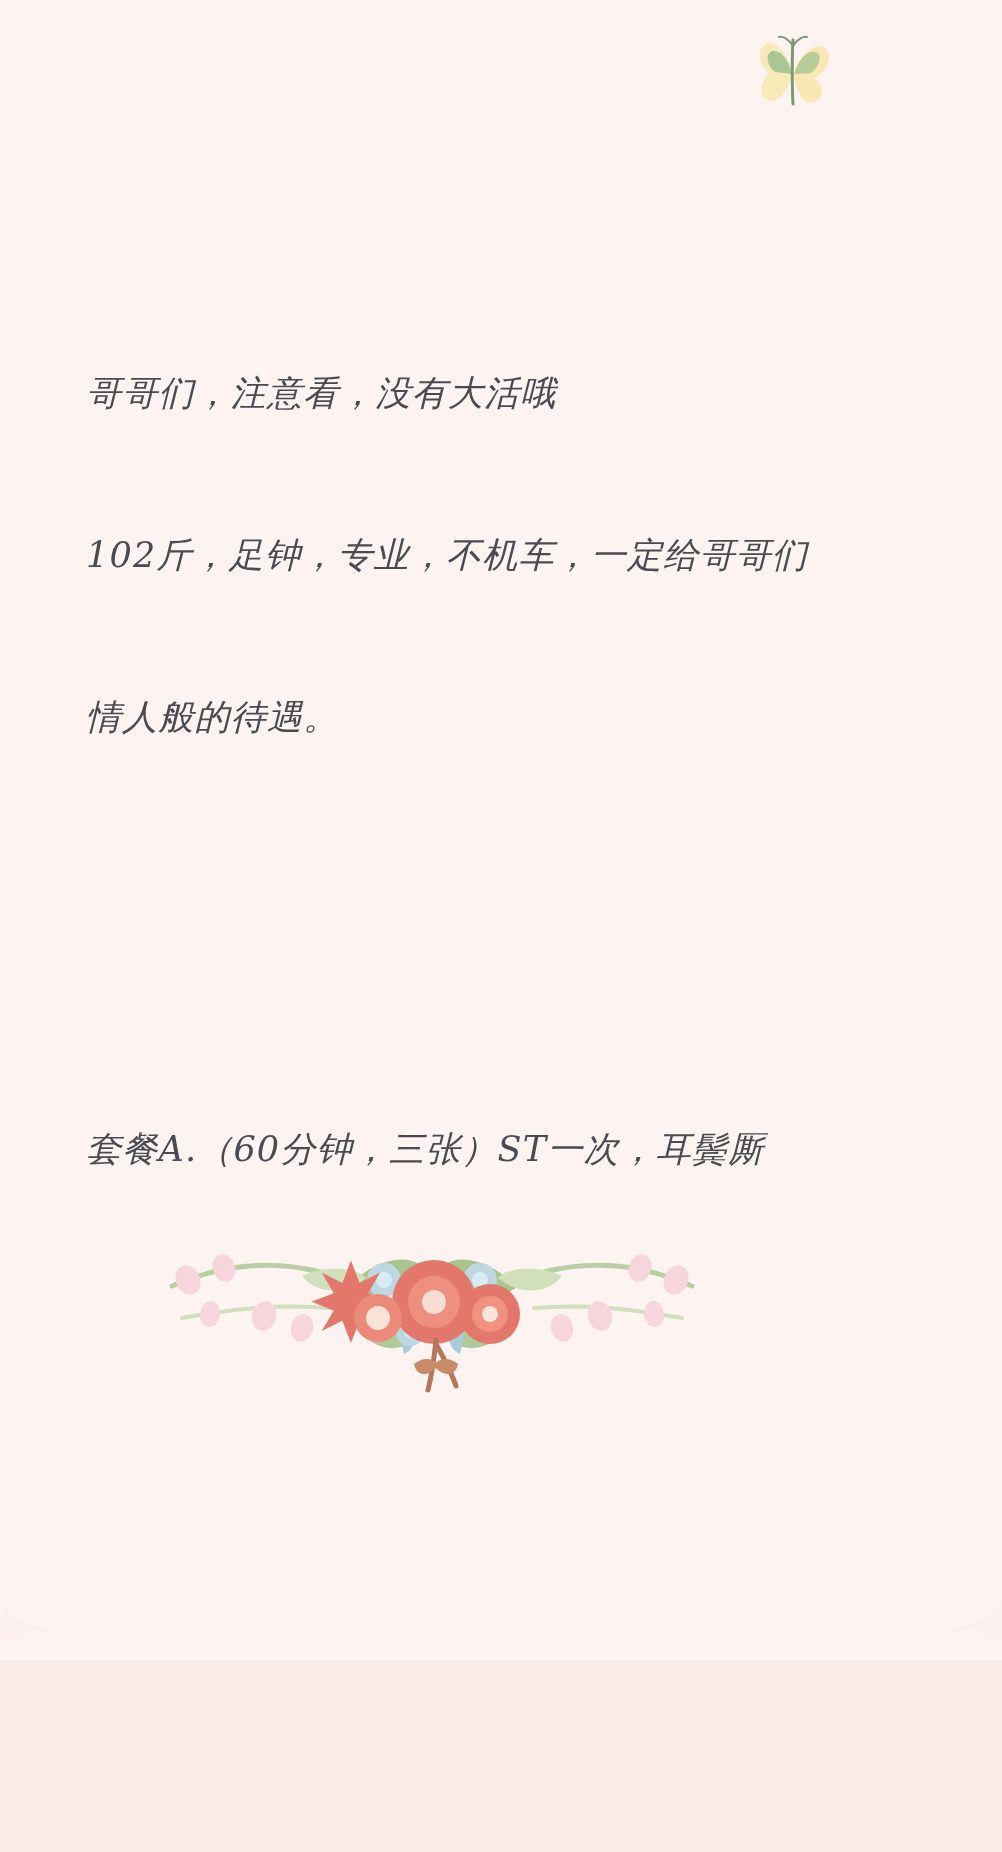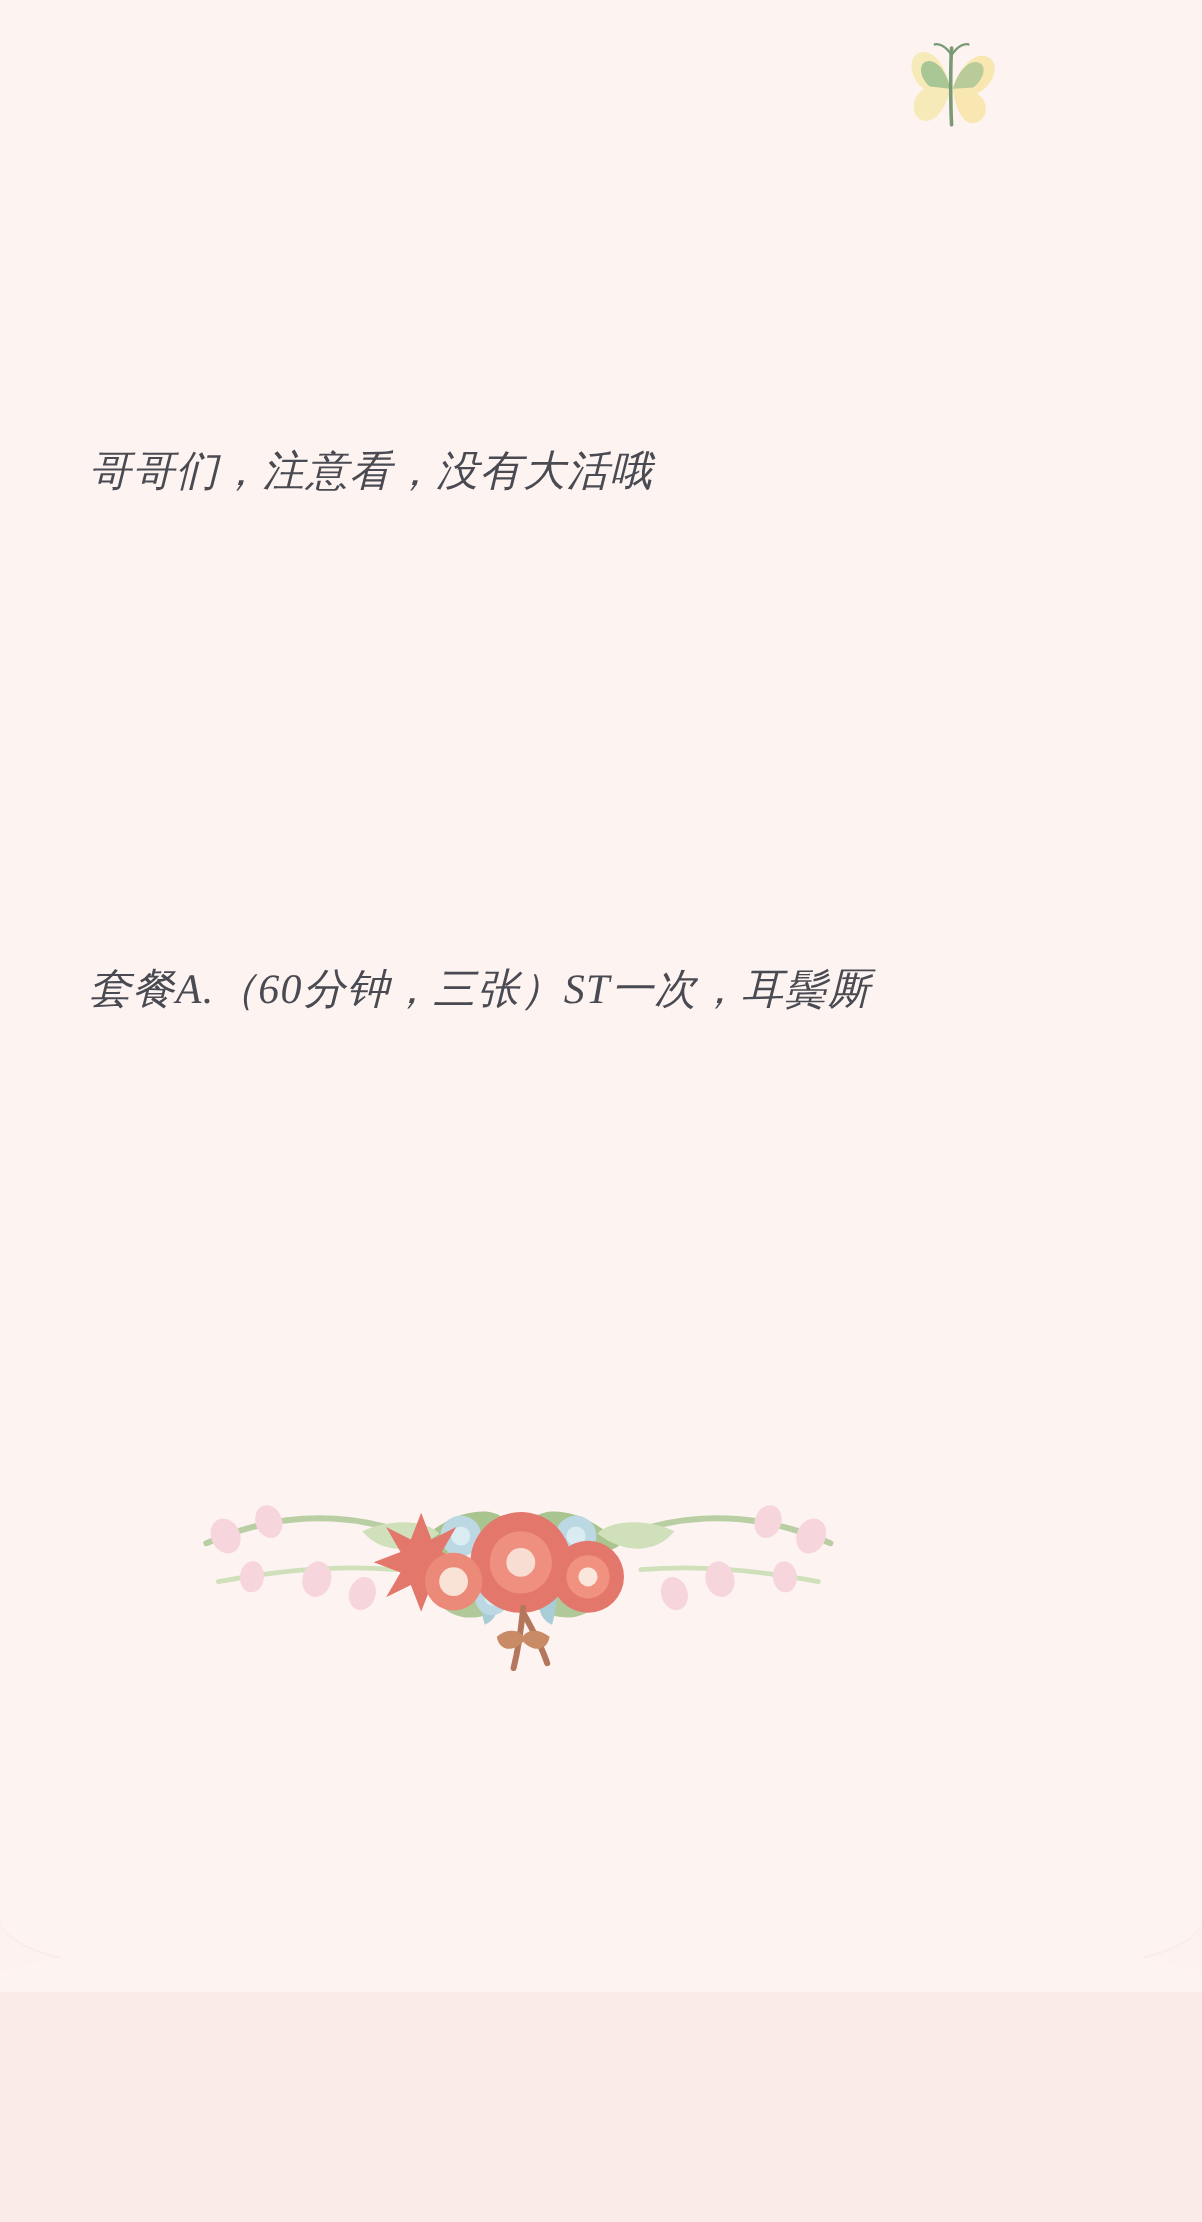--- a/index.html
+++ b/index.html
@@ -72,22 +72,21 @@
     color: #4a4a52;
     font-size: 35px;
     line-height: 54px;
     letter-spacing: 1.2px;
     font-family: "DejaVu Serif", serif;
     font-style: italic;
     font-weight: 500;
     white-space: pre-wrap;
   }
   .para {
-    margin: 0 0 0 0;
-    font-family: Liberation Serif, serif;
+    margin: 0 0 0 12px;
   }
   .para.gap {
     margin-top: 52px;
   }
   .line {
     display: block;
   }
 
   
   .floral {
@@ -116,20 +115,22 @@
       <path d="M45 6 C44 20 44 52 45 70" stroke="#7a9a74" stroke-width="3" fill="none" stroke-linecap="round"></path>
       <path d="M45 12 C40 4 34 2 31 3" stroke="#7a9a74" stroke-width="2" fill="none" stroke-linecap="round"></path>
       <path d="M45 12 C50 4 56 2 59 3" stroke="#7a9a74" stroke-width="2" fill="none" stroke-linecap="round"></path>
     </svg>
   </div>
 
   <div class="body-text">
 
     <div class="para">
       <span class="line">哥哥们，注意看，没有大活哦</span>
+      <span class="line">102斤，足钟，专业，不机车，一定给哥哥们</span>
+      <span class="line">情人般的待遇。</span>
     </div>
 
     <div class="para">
       <span class="line">套餐A.（60分钟，三张）ST一次，耳鬓厮</span>
     </div>
 
     <div class="para gap">
       
       
       

